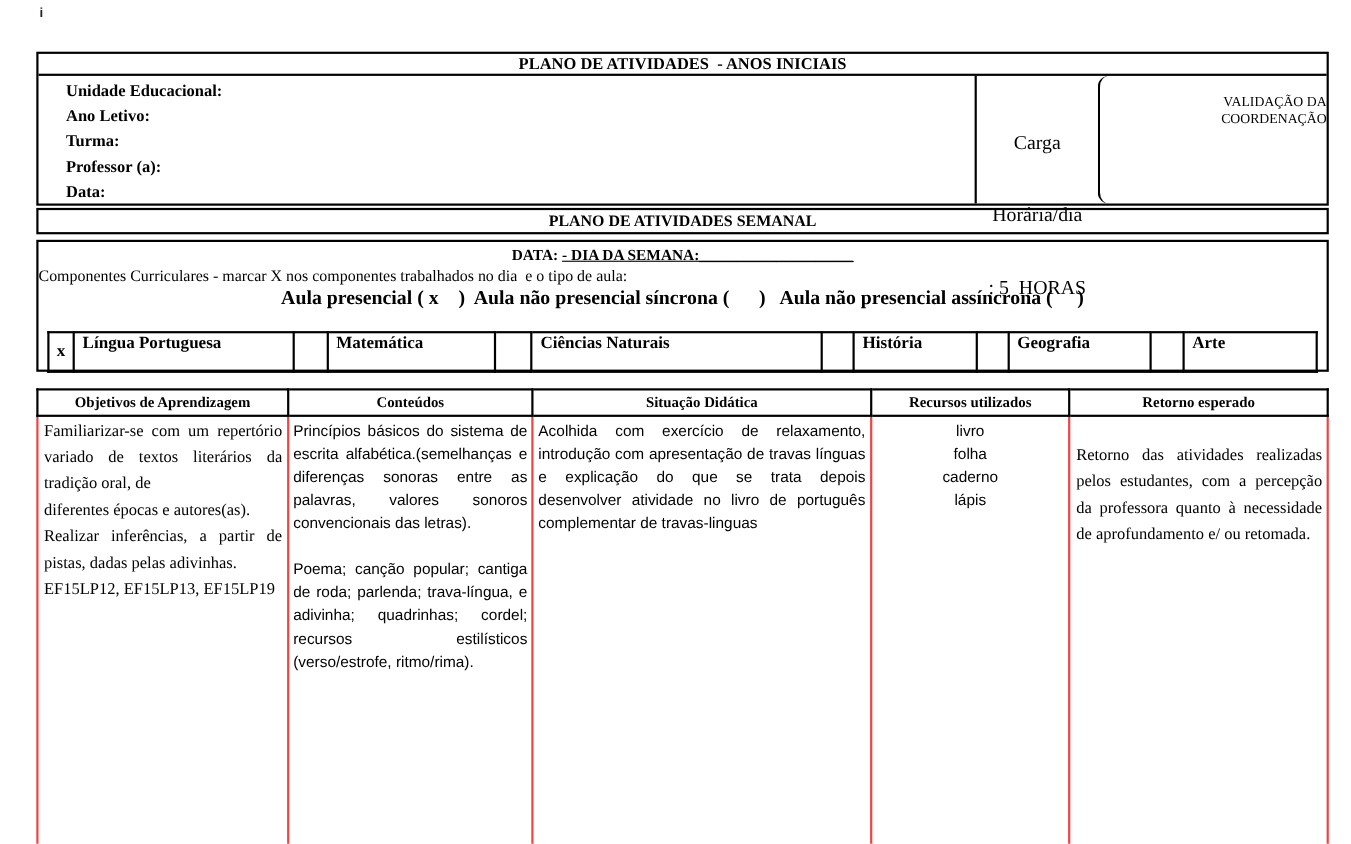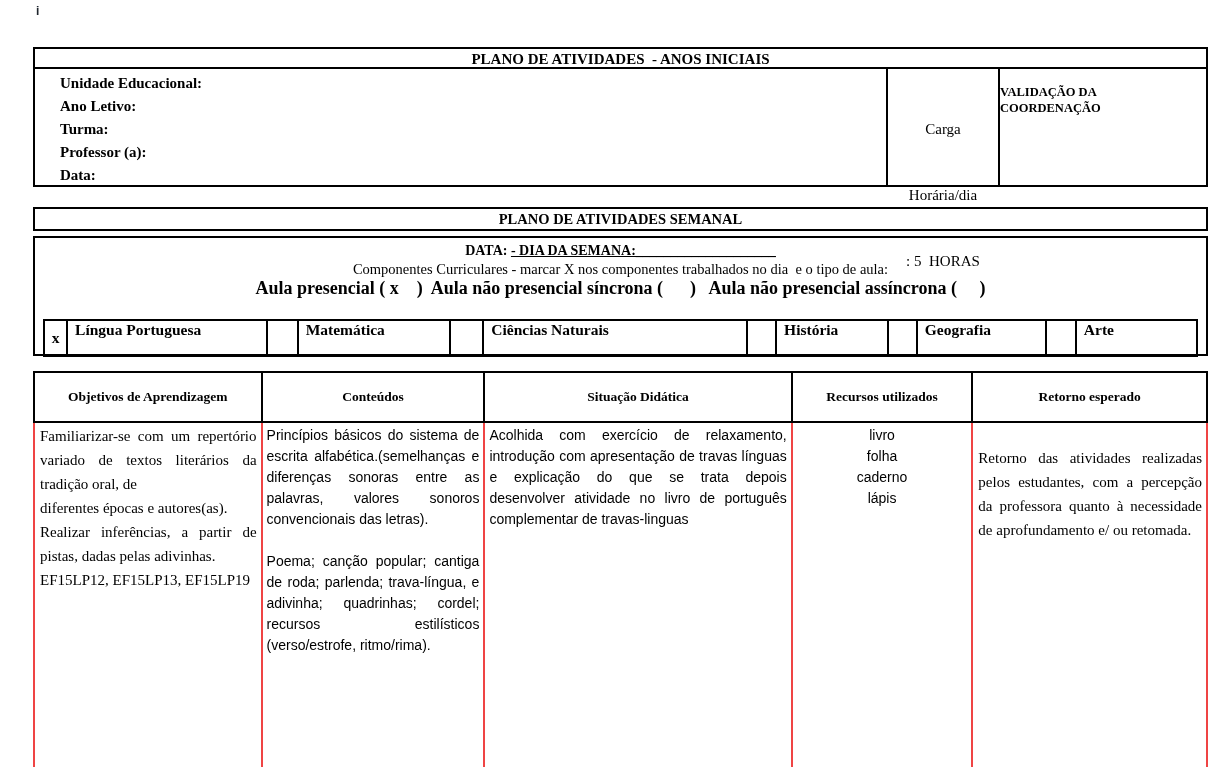--- a/index.html
+++ b/index.html
@@ -16,44 +16,44 @@
     font-size: 12px; font-weight: bold; color: #20262e; }
 
   
   .boxA { border: 2px solid #000; }
   .titleRow { border-bottom: 2px solid #000; height: 20px; text-align: center;
     font-weight: bold; font-size: 15px; line-height: 20px; white-space: pre-wrap; }
   .infoRow { display: flex; height: 116px; }
   .infoFields { flex: 1 1 auto; padding: 3px 0 0 25px; border-radius: 20px; }
   .infoFields div { font-weight: bold; font-size: 15px; line-height: 23px; }
   .cargaCell { width: 112px; border-left: 2px solid #000; text-align: center;
-    font-size: 15px; line-height: 22px; padding-top: 5px; white-space: pre-wrap; }
-  .validCell { width: 208px; border-left: 2px solid #000; text-align: left;
-    font-weight: bold; font-size: 12.5px; line-height: 16px; padding-top: 15px; }
+    font-size: 18px; line-height: 22px; padding-top: 5px; white-space: pre-wrap; }
+  .validCell { width: 208px; border-left: 2px solid #000; text-align: right;
+    font-weight: normal; font-size: 12.5px; line-height: 16px; padding-top: 15px; border-radius: 10px; }
 
   
-  .boxB { border: 2px solid #000; margin-top: 20px; height: 24px; text-align: center;
+  .boxB { border: 2px solid #000; margin-top: 2px; height: 24px; text-align: center;
     font-weight: bold; font-size: 14.5px; line-height: 20px; }
 
   
   .boxC { border: 2px solid #000; margin-top: 5px; height: 120px; padding-top: 3px; }
   .dataLine { text-align: center; font-weight: bold; font-size: 14px; line-height: 19px; white-space: pre-wrap; }
   .dataLine .uline { text-decoration: underline; }
-  .instrLine { text-align: center; font-size: 14.5px; line-height: 19px; white-space: pre-wrap; }
+  .instrLine { font-size: 14.5px; line-height: 19px; white-space: pre-wrap; }
   .aulaLine { text-align: center; font-weight: bold; font-size: 18px; line-height: 19px; white-space: pre-wrap; }
   .subjTable { border-collapse: collapse; table-layout: fixed; margin: 21px 8px 0 8px;
     width: calc(100% - 16px); }
   .subjTable td { border: 2px solid #000; height: 24px; font-weight: bold; font-size: 15.5px;
     padding: 0 0 16px 7px; white-space: nowrap; overflow: hidden; }
   .subjTable td.mark { text-align: center; padding: 0; }
 
   
   .planTable { border-collapse: collapse; table-layout: fixed; margin-top: 15px; width: 100%; }
   .planTable th { border: 2px solid #000; height: 21px; font-size: 13.5px; font-weight: bold;
-    text-align: center; vertical-align: middle; padding: 16px 2px; }
+    text-align: center; vertical-align: middle; padding: 3px 2px; }
   .planTable td { border: 2px solid #ef4444; height: 457px; vertical-align: top; }
   .cell-serif { font-family: "Liberation Serif", "DejaVu Serif", serif; font-size: 15px;
     line-height: 24px; text-align: justify; padding: 1px 4px 0 5px; }
   .cell-sans { font-family: "Liberation Sans", "DejaVu Sans", sans-serif; font-size: 14px;
     line-height: 21px; text-align: justify; padding: 2px 4px 0 4px; }
   .cell-sans .gap { height: 21px; }
   .recursos { text-align: center; }
   .retornoPad { padding-top: 22px; }
 </style>
 </head>

